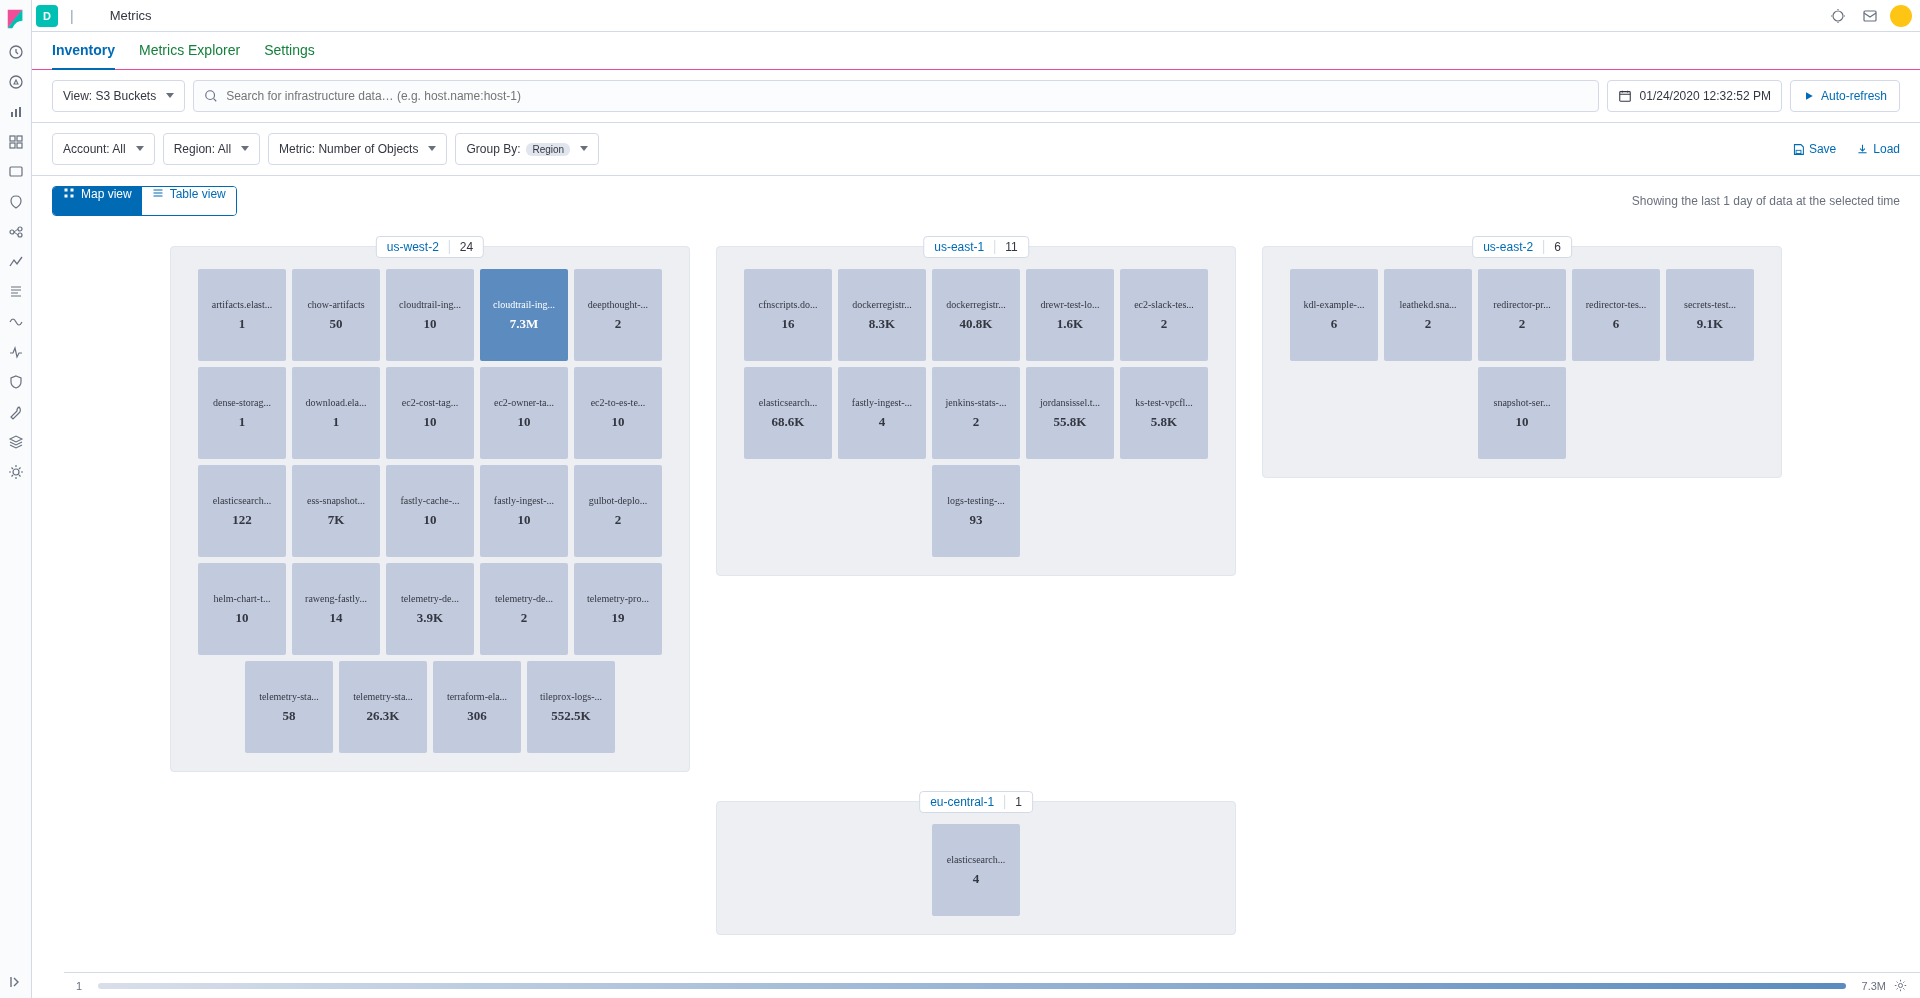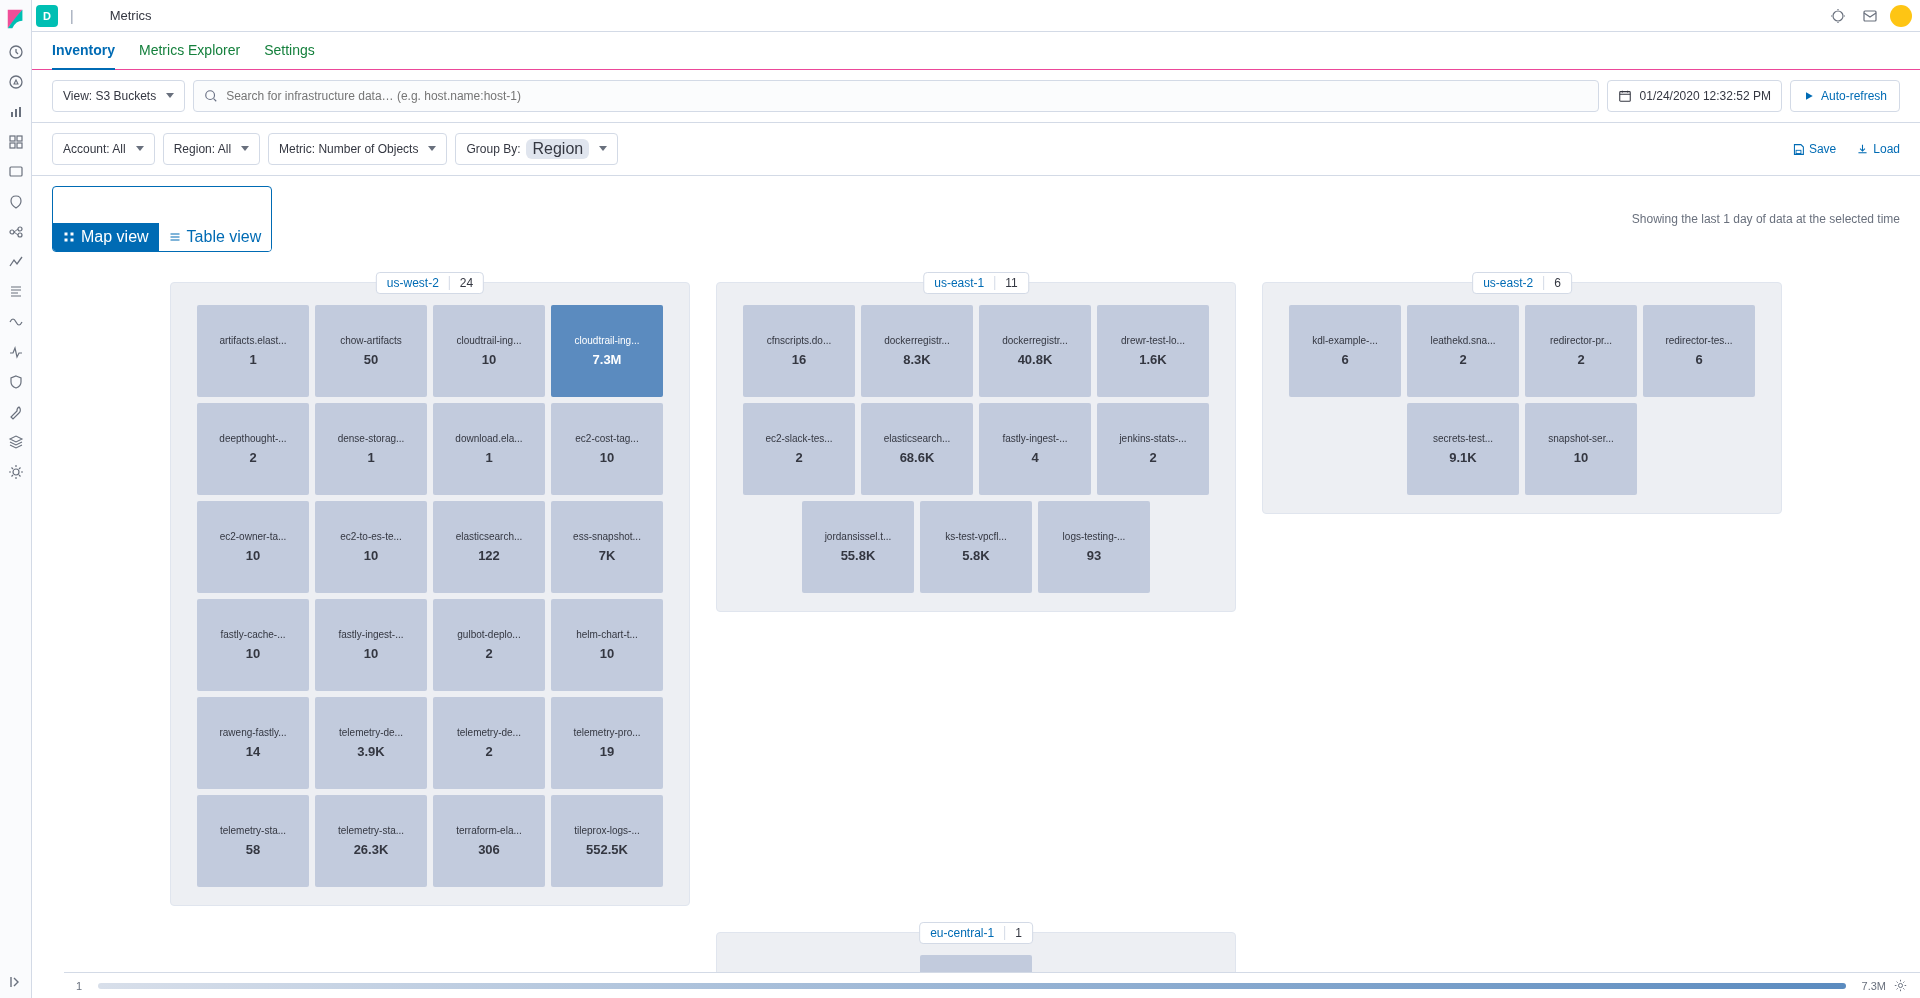--- a/index.html
+++ b/index.html
@@ -37,40 +37,40 @@
   .pill-btn { height: 32px; border: 1px solid #d3dae6; border-radius: 4px; background: #fff; display: flex; align-items: center; padding: 0 10px; font-size: 12px; color: #343741; cursor: pointer; gap: 6px; white-space: nowrap; }
   .search-wrap { flex: 1; height: 32px; border: 1px solid #d3dae6; border-radius: 4px; background: #fbfcfd; display: flex; align-items: center; padding: 0 10px; gap: 8px; color: #697084; }
   .search-wrap input { flex: 1; border: none; outline: none; background: transparent; font-size: 12px; }
   .datetime-pill { height: 32px; border: 1px solid #d3dae6; border-radius: 4px; display: flex; align-items: center; padding: 0 10px; font-size: 12px; gap: 8px; color: #343741; cursor: pointer; }
   .refresh-btn { height: 32px; border: 1px solid #d3dae6; border-radius: 4px; display: flex; align-items: center; padding: 0 12px; font-size: 12px; gap: 6px; color: #006bb4; cursor: pointer; background: #fff; }
 
   
   .filter-bar2 { display: flex; align-items: center; padding: 10px 20px; gap: 8px; border-bottom: 1px solid #d3dae6; }
   .filter-bar2 .spacer { flex: 1; }
   .link-btn { color: #006bb4; font-size: 12px; display: flex; align-items: center; gap: 4px; cursor: pointer; }
-  .badge { background: #e0e5ee; border-radius: 6px; padding: 1px 6px; font-size: 16px; }
+  .badge { background: #e0e5ee; border-radius: 6px; padding: 1px 6px; font-size: 10px; }
 
   
   .view-row { display: flex; align-items: center; padding: 10px 20px; gap: 0; }
   .btn-group { display: flex; border-radius: 4px; overflow: hidden; border: 1px solid #006bb4; }
-  .btn-group .seg { height: 28px; display: flex; align-items: center; padding: 0 10px; font-size: 16px; gap: 6px; cursor: pointer; margin-top: 36px; }
+  .btn-group .seg { height: 28px; display: flex; align-items: flex-start; padding: 0 10px; font-size: 12px; gap: 6px; cursor: pointer; }
   .btn-group .seg.primary { background: #006bb4; color: #fff; }
   .btn-group .seg.secondary { background: #fff; color: #006bb4; }
   .view-row .spacer { flex: 1; }
   .info-text { font-size: 12px; color: #69707d; }
 
   
   .map-area { flex: 1; overflow: auto; padding: 20px 40px 60px 40px; display: flex; flex-wrap: wrap; align-items: flex-start; justify-content: center; gap: 26px 26px; }
 
   .region-group { background: #edeff3; border: 1px solid #e0e5ee; border-radius: 4px; position: relative; padding: 22px 18px 18px 18px; display: flex; flex-wrap: wrap; gap: 6px; justify-content: center; }
   .region-label-wrap { position: absolute; top: -11px; left: 50%; transform: translateX(-50%); display: flex; align-items: center; background: #fff; border: 1px solid #d3dae6; border-radius: 4px; height: 22px; overflow: hidden; font-size: 12px; }
   .region-label-name { color: #006bb4; padding: 0 10px; }
   .region-label-count { padding: 0 10px; border-left: 1px solid #d3dae6; color: #343741; }
 
-  .node { width: 112px; height: 92px; border-radius: 2px; display: flex; flex-direction: column; align-items: center; justify-content: center; font-size: 10px; text-align: center; padding: 4px; cursor: pointer; }
+  .node { width: 88px; height: 92px; border-radius: 2px; display: flex; flex-direction: column; align-items: center; justify-content: center; font-size: 10px; text-align: center; padding: 4px; cursor: pointer; font-family: Liberation Serif, serif; }
   .node.normal { background: #c2cbdd; color: #343741; }
   .node.hot { background: #5b8bbf; color: #fff; }
   .node .label { white-space: nowrap; overflow: hidden; text-overflow: ellipsis; width: 100%; font-size: 10px; }
   .node .value { font-size: 13px; font-weight: 700; margin-top: 6px; }
 
   
   .cols-5 { width: calc(5 * 92px + 4 * 6px + 36px); }
 
   
   .legend-bar { position: absolute; left: 32px; right: 0; bottom: 0; height: 26px; border-top: 1px solid #d3dae6; display: flex; align-items: center; padding: 0 12px; gap: 8px; background: #fff; font-size: 11px; color: #69707d; }

